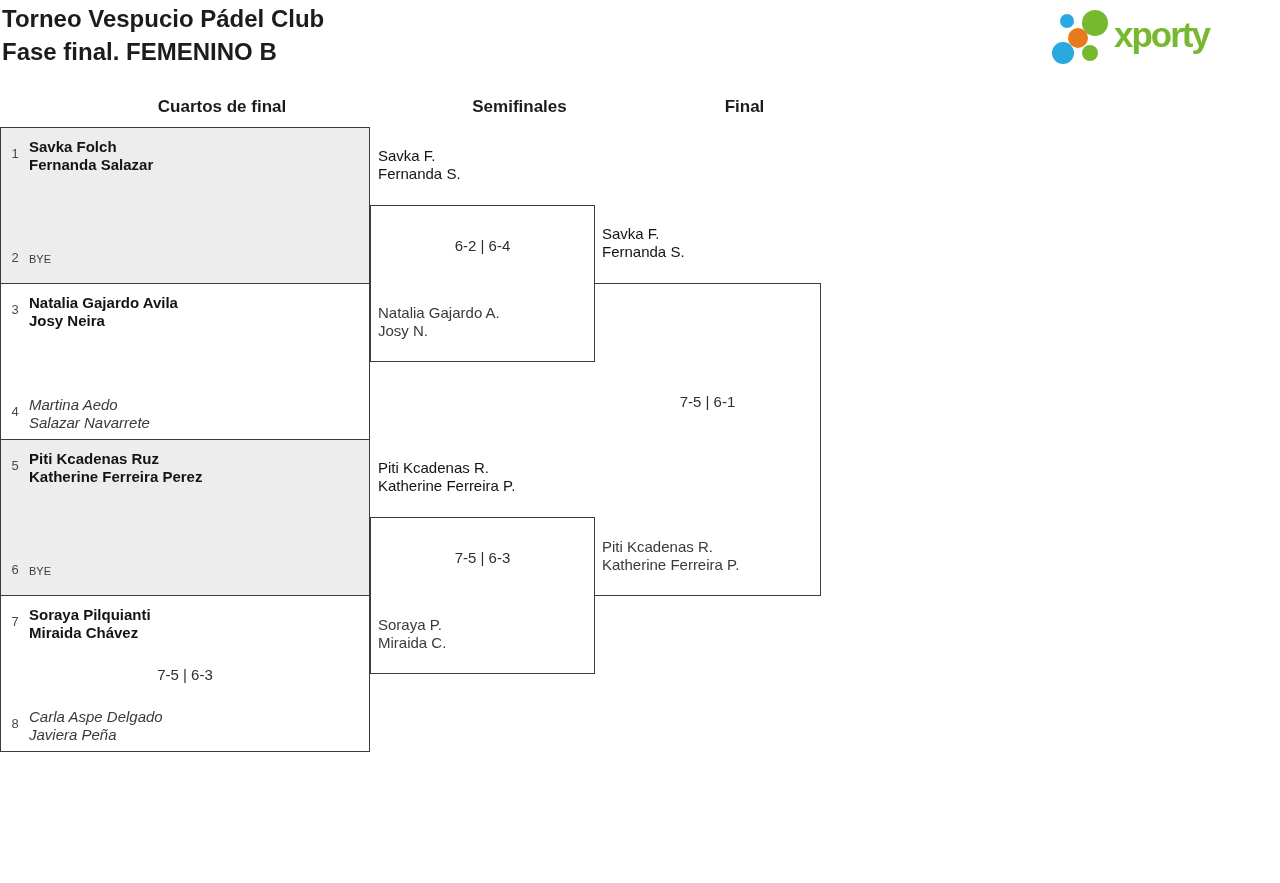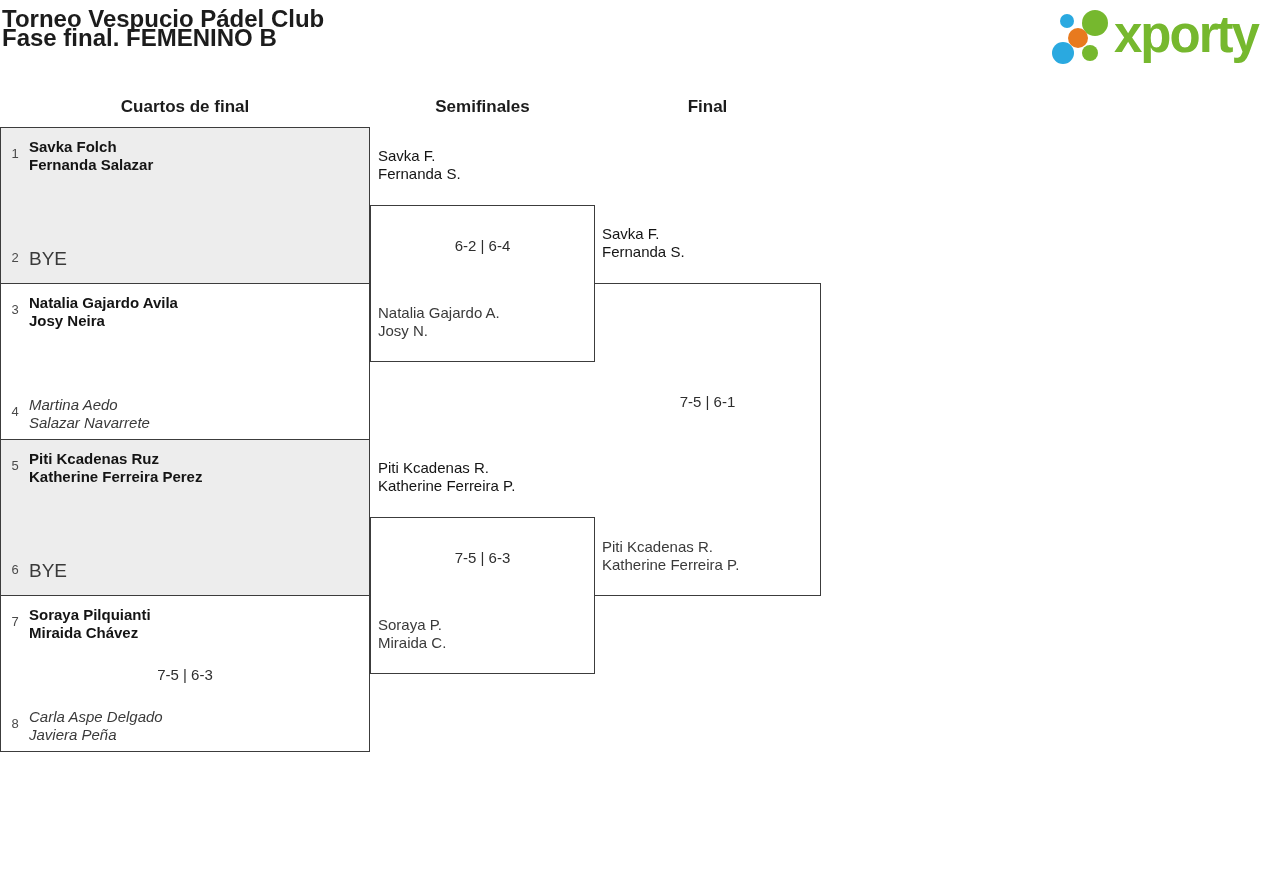--- a/index.html
+++ b/index.html
@@ -6,45 +6,45 @@
   #canvas {
     position:relative; width:1280px; height:883px;
     background:#ffffff; overflow:hidden;
     font-family:"Liberation Sans", sans-serif;
     color:#1c1c1c;
     border-radius:14px;
   }
   
   .title-line { position:absolute; left:2px; font-size:24px; font-weight:700; color:#1c1c1c; line-height:33px; white-space:nowrap; }
   #title1 { top:2px; }
-  #title2 { top:21px; }
+  #title2 { top:35px; }
   .logo-text {
     position:absolute; left:1114px; top:2px;
-    font-size:51px; font-weight:800; letter-spacing:-2px;
+    font-size:35px; font-weight:800; letter-spacing:-2px;
     color:#76b82e; line-height:66px; white-space:nowrap;
   }
   .logo-dots { position:absolute; left:1045px; top:5px; }
   
-  .round-header { position:absolute; top:97px; text-align:center; font-size:17px; font-weight:700; color:#1c1c1c; }
+  .round-header { position:absolute; top:97px; text-align:center; font-size:17px; font-weight:700; color:#1c1c1c;padding-left:37px; }
   #rh0 { left:0; width:370px; }
   #rh1 { left:370px; width:225px; }
   #rh2 { left:594px; width:227px; }
   
   .qf { position:absolute; left:0; width:370px; height:157px; border:1px solid #3c3c3c; box-sizing:border-box; background:#ffffff; }
   .qf.gray { background:#ededed; }
   .seed { position:absolute; left:4px; width:20px; text-align:center; font-size:13px; color:#4a4a4a; line-height:16px; }
   .seed.s-top { top:18px; }
   .seed.s-bottom { top:120px; }
   .seed.s-bye { top:122px; }
   .pair { position:absolute; left:28px; }
   .pair div { font-size:15px; line-height:18px; color:#3a3a3a; white-space:nowrap; }
   .pair.winner div { font-weight:700; color:#141414; }
   .pair.p-top { top:10px; }
   .pair.p-bottom { top:112px;font-style:italic; }
-  .bye-label { position:absolute; left:28px; top:122px; font-size:19px; line-height:18px; color:#3a3a3a; }
+  .bye-label { position:absolute; left:28px; top:122px; font-size:11px; line-height:18px; color:#3a3a3a; }
   .qf-score { position:absolute; left:0; width:100%; top:70px; text-align:center; font-size:15px; color:#2e2e2e; }
   
   .sf-box { position:absolute; left:370px; width:225px; height:157px; border:1px solid #3c3c3c; box-sizing:border-box; }
   #sf1-box { top:205px; }
   #sf2-box { top:517px; }
   #final-box {
     position:absolute; left:594px; top:283px; width:227px; height:313px; box-sizing:border-box;
     border-top:1px solid #3c3c3c; border-right:1px solid #3c3c3c; border-bottom:1px solid #3c3c3c;
   }
   

